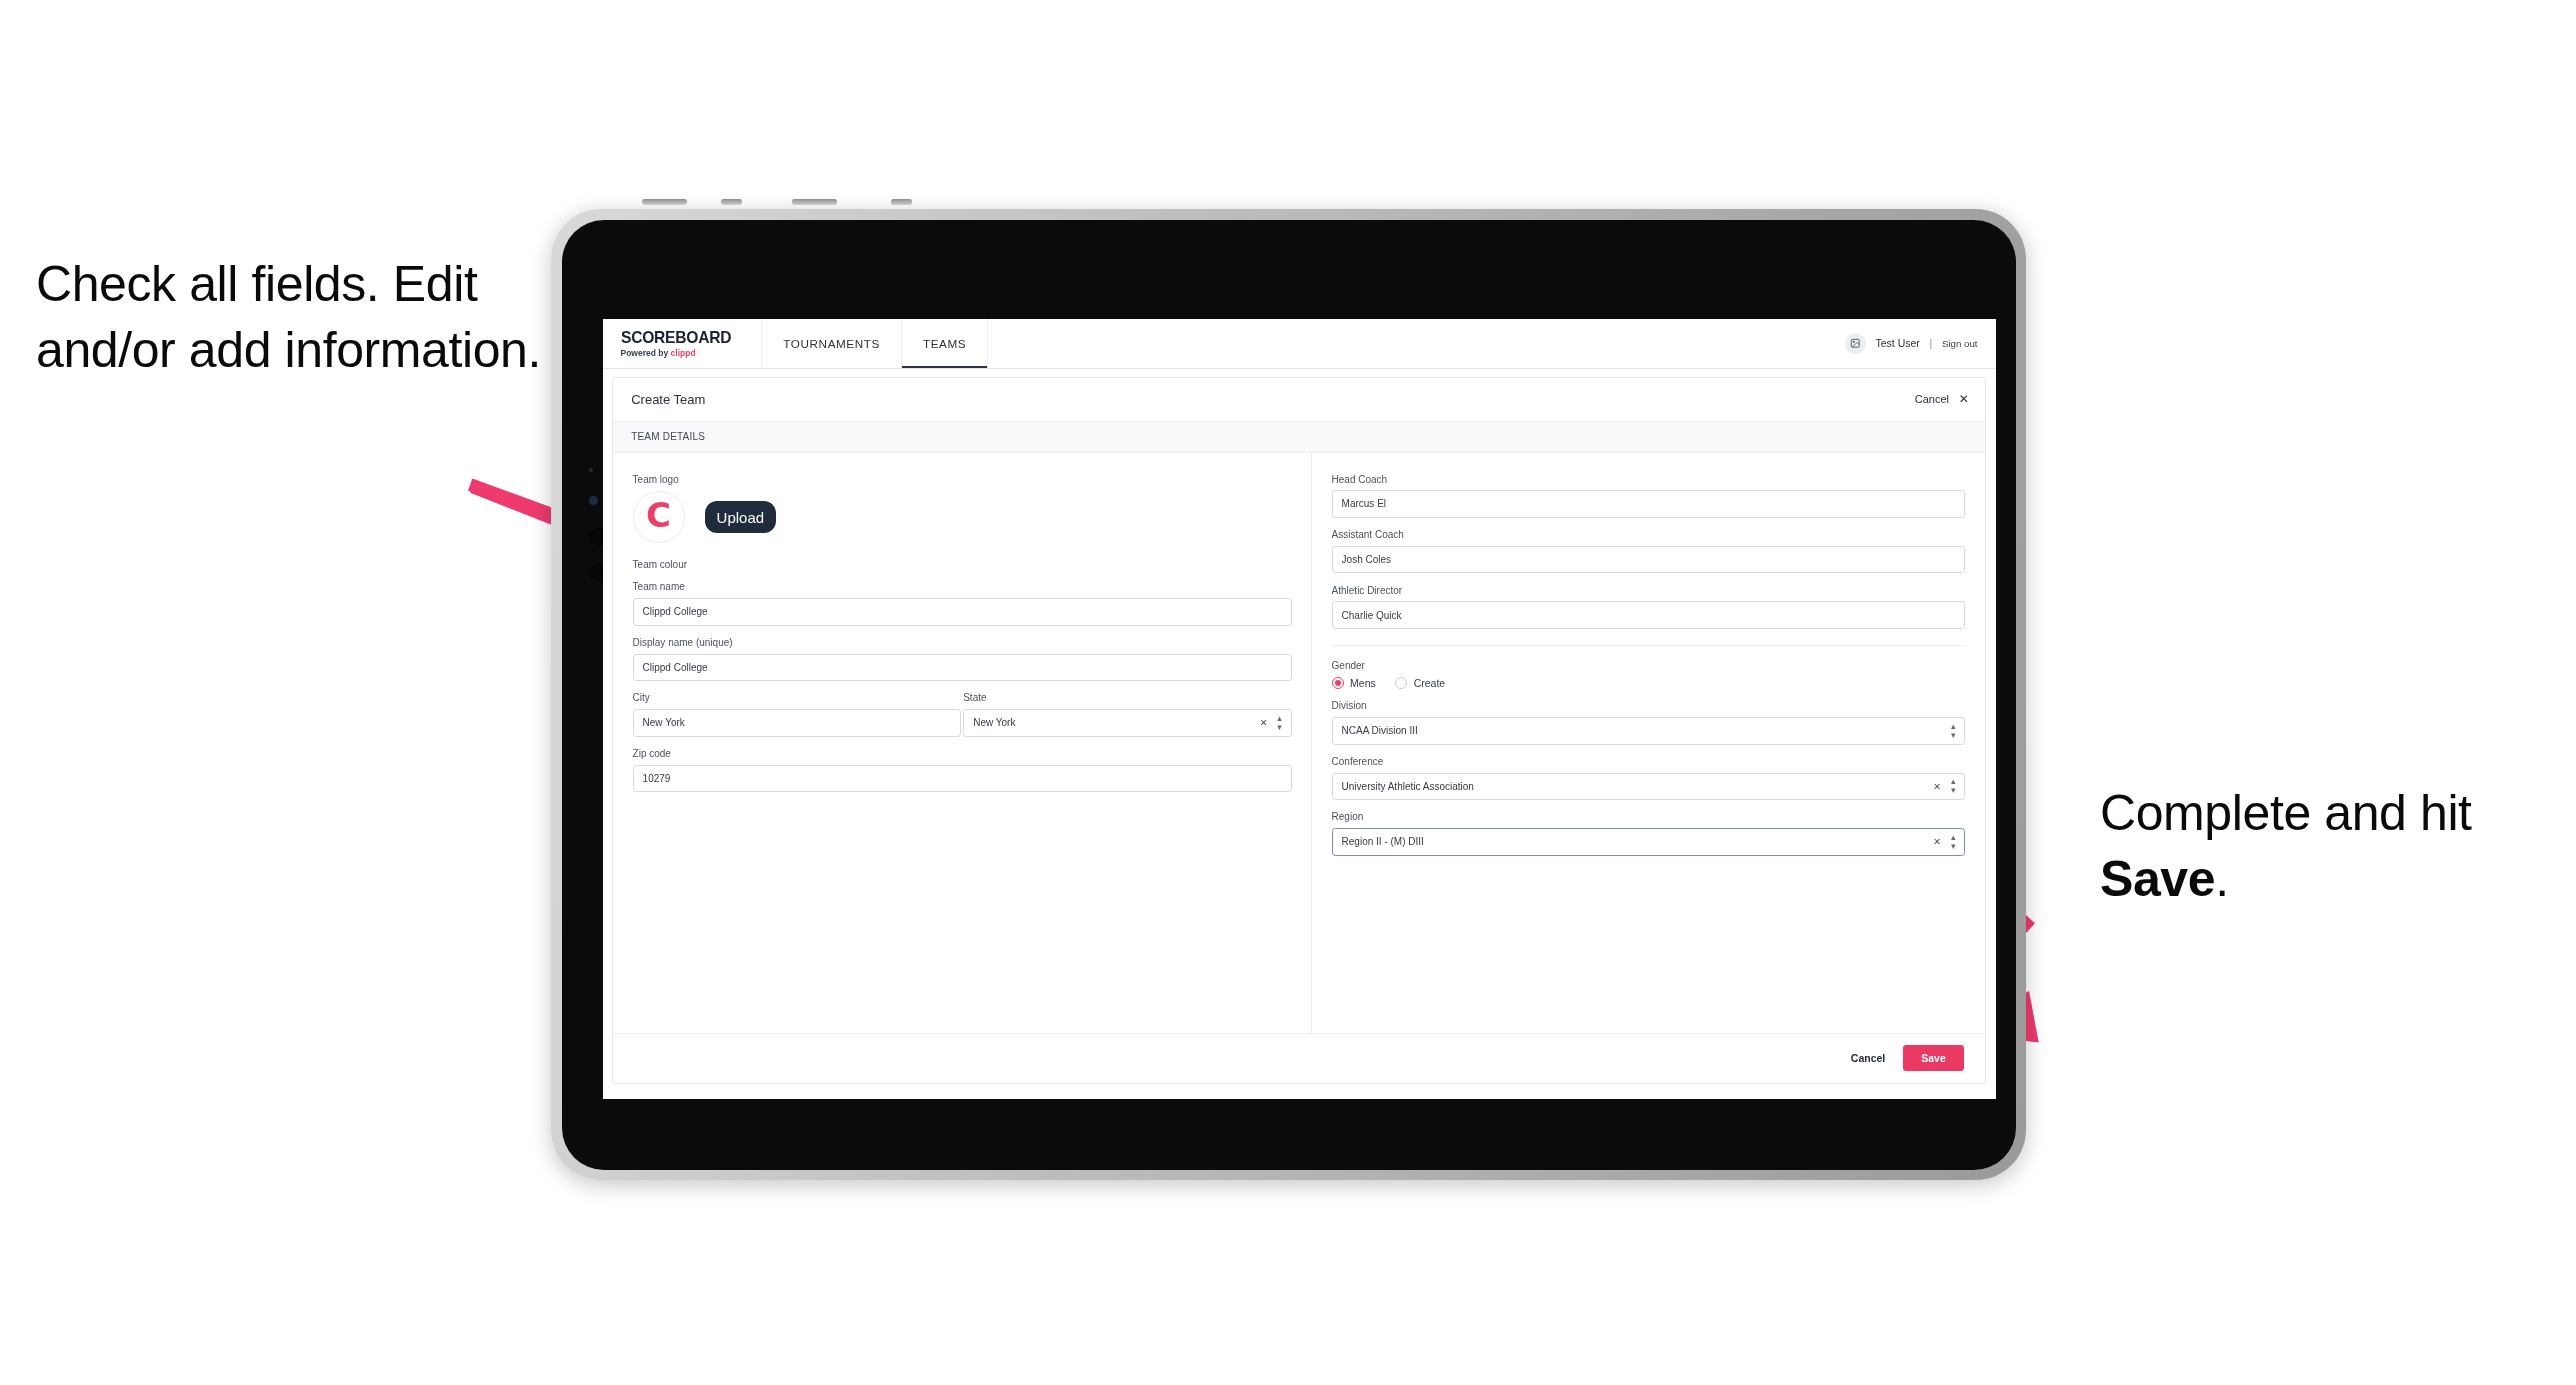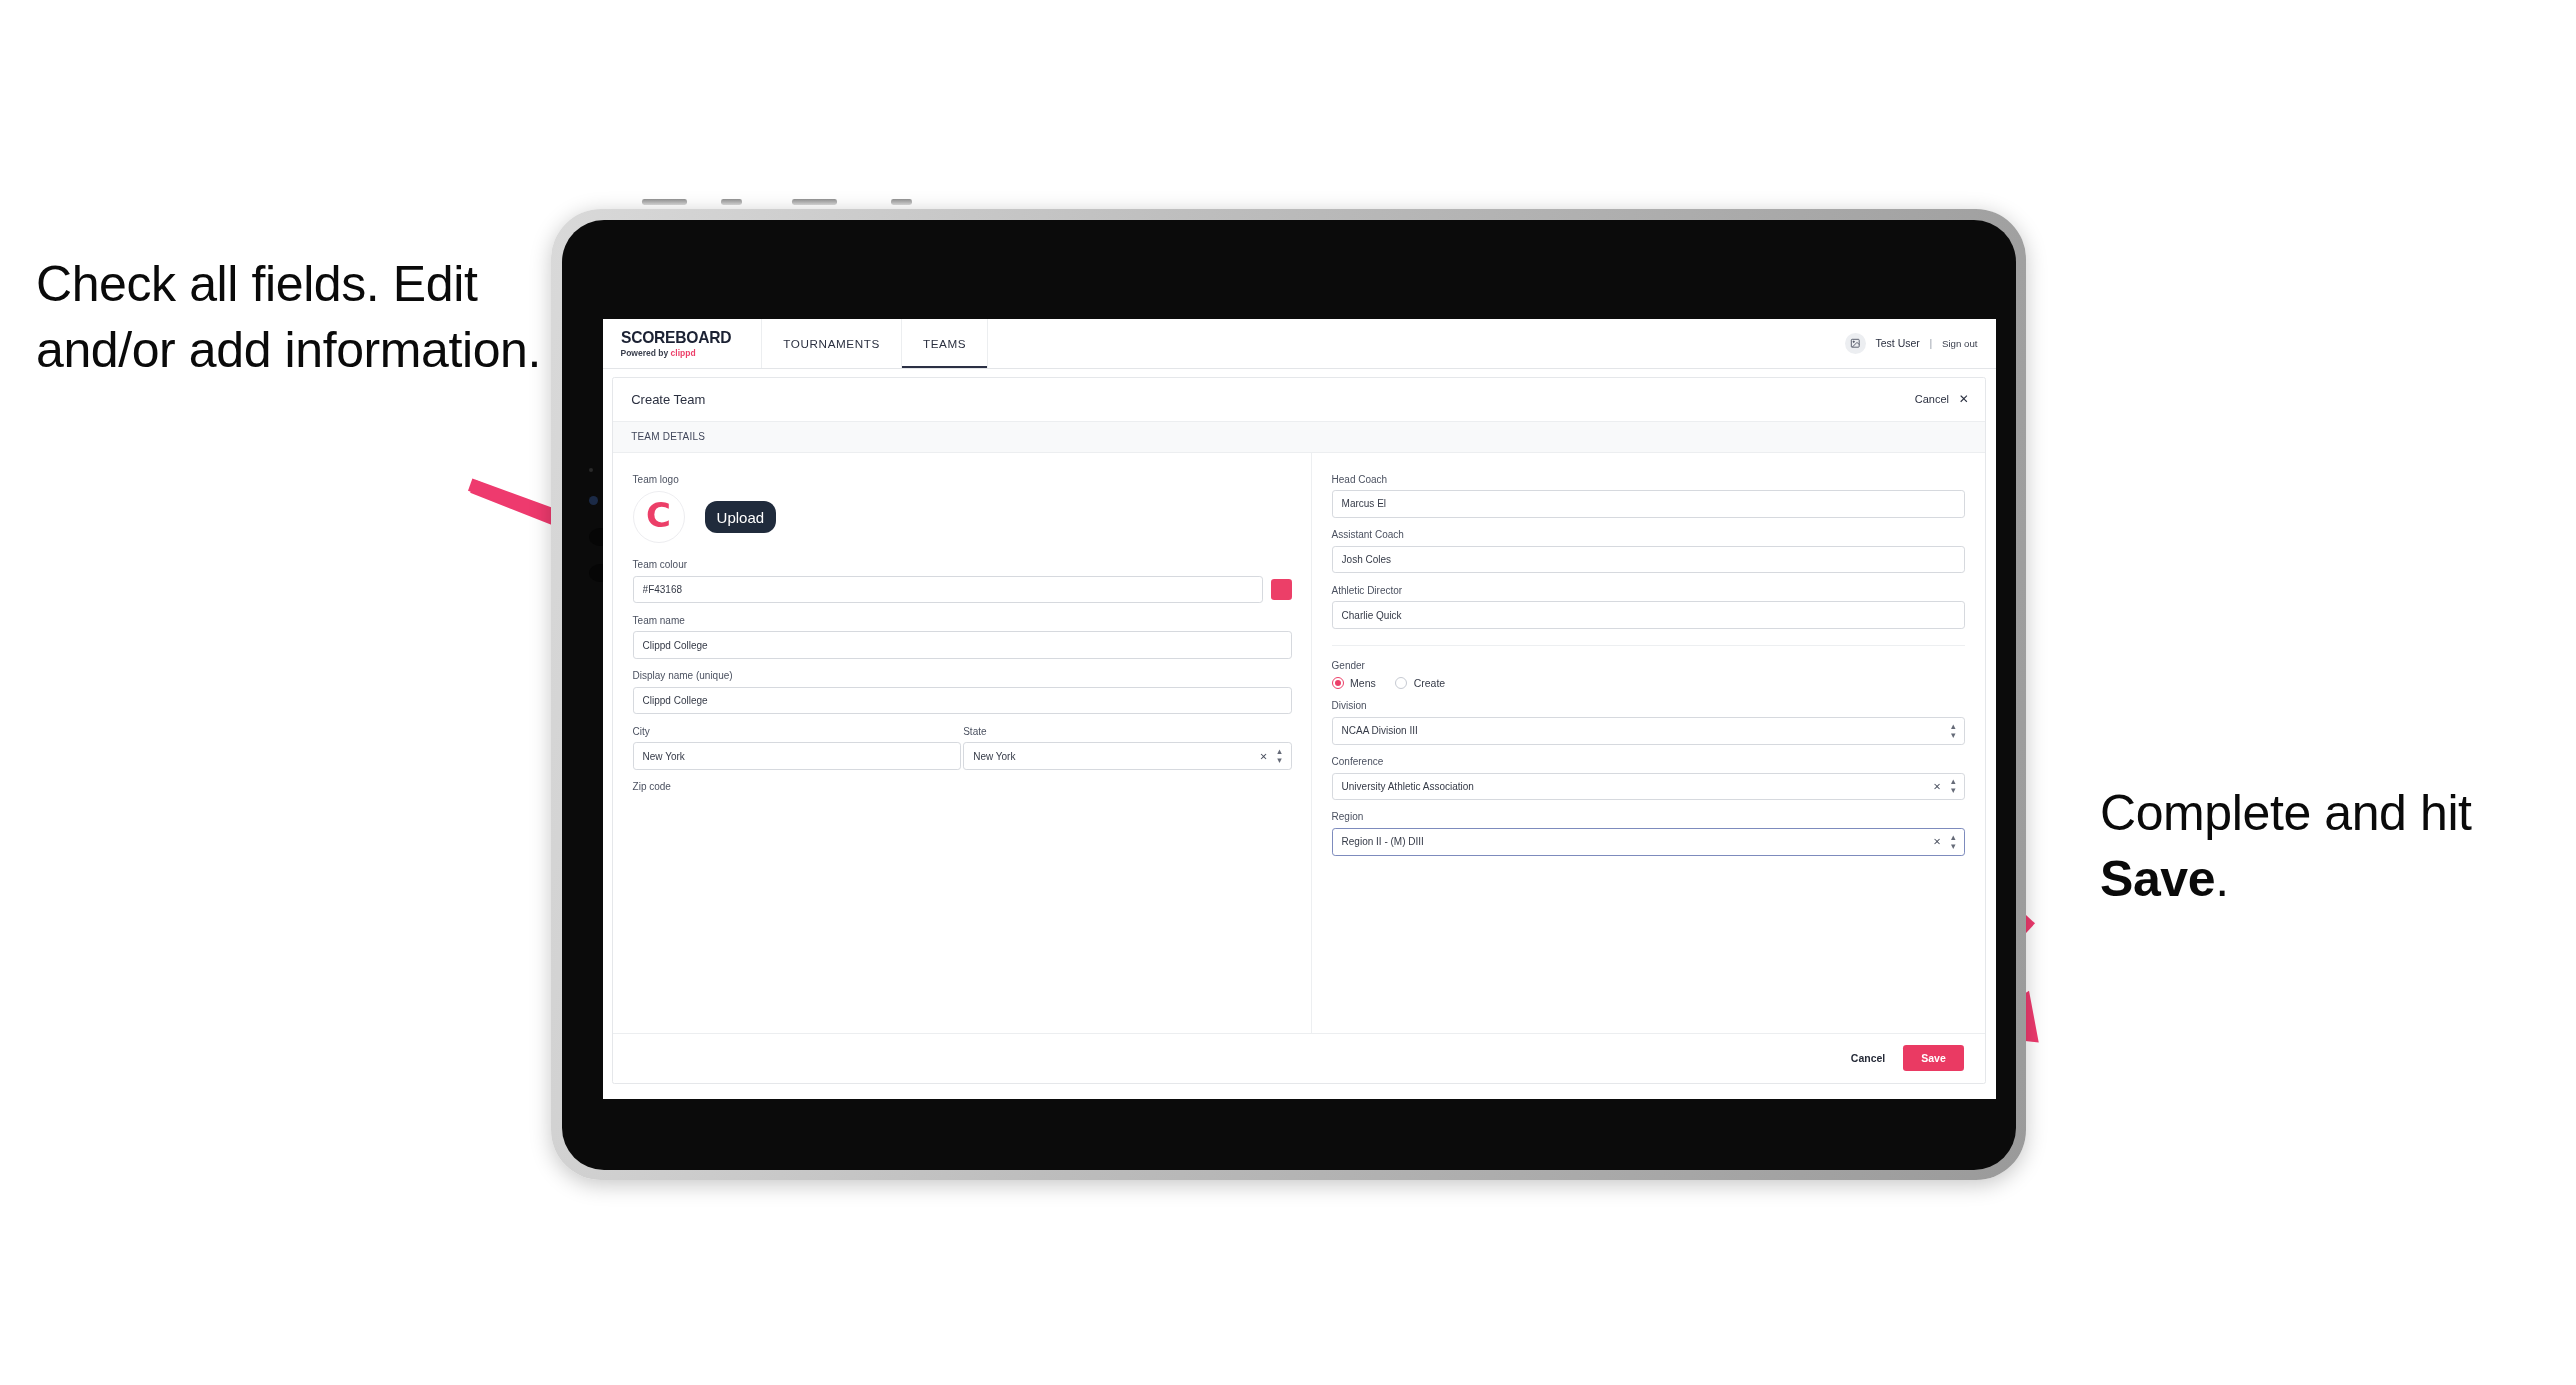--- a/index.html
+++ b/index.html
@@ -304,26 +304,20 @@
                 <div class="logo-row">
                   <div class="logo-circle">
                     <span class="logo-c">C</span>
                   </div>
                   <button class="upload-btn">Upload</button>
                 </div>
               </div>
 
               <div class="fld">
                 <span class="lbl">Team colour</span>
-                <div class="colour-row">
-                  <div class="inp">
-                    <span class="val">#F43168</span>
-                  </div>
-                  <div class="swatch"></div>
-                </div>
               </div>
 
               <div class="fld">
                 <span class="lbl">Team name</span>
                 <div class="inp">
                   <span class="val">Clippd College</span>
                 </div>
               </div>
 
               <div class="fld">
@@ -347,20 +341,23 @@
                     <span class="adorn">
                       <span class="clear-x">✕</span>
                       <span class="caret">▴<br>▾</span>
                     </span>
                   </div>
                 </div>
               </div>
 
               <div class="fld">
                 <span class="lbl">Zip code</span>
+                <div class="inp">
+                  <span class="val">10279</span>
+                </div>
               </div>
 
             </div>
 
             <div class="col col-right">
 
               <div class="fld">
                 <span class="lbl">Head Coach</span>
                 <div class="inp">
                   <span class="val">Marcus El</span>

